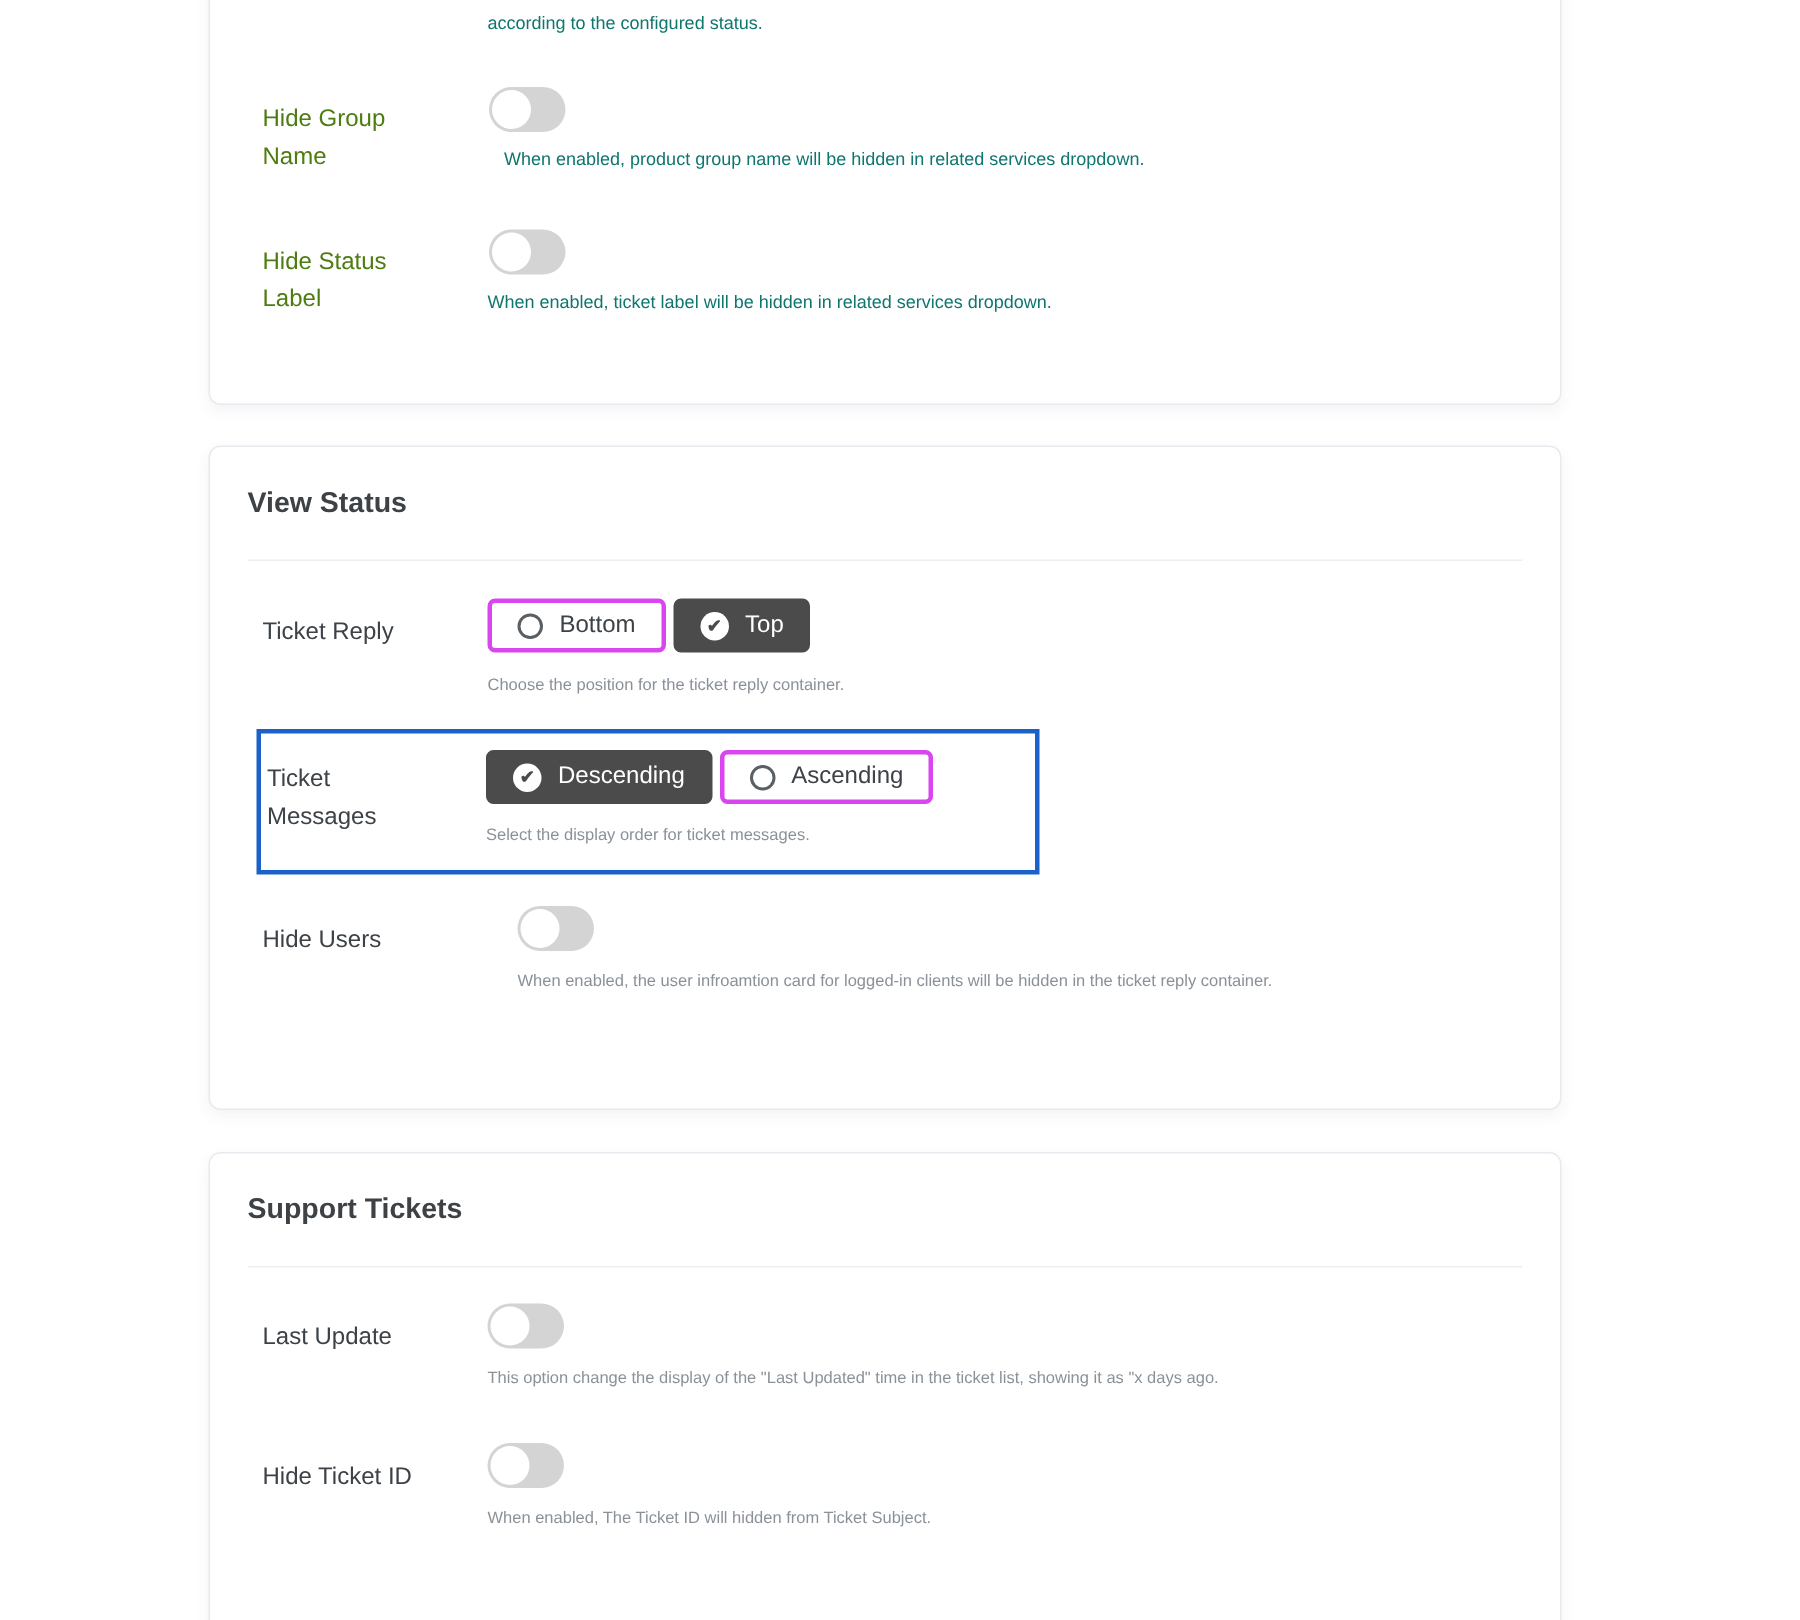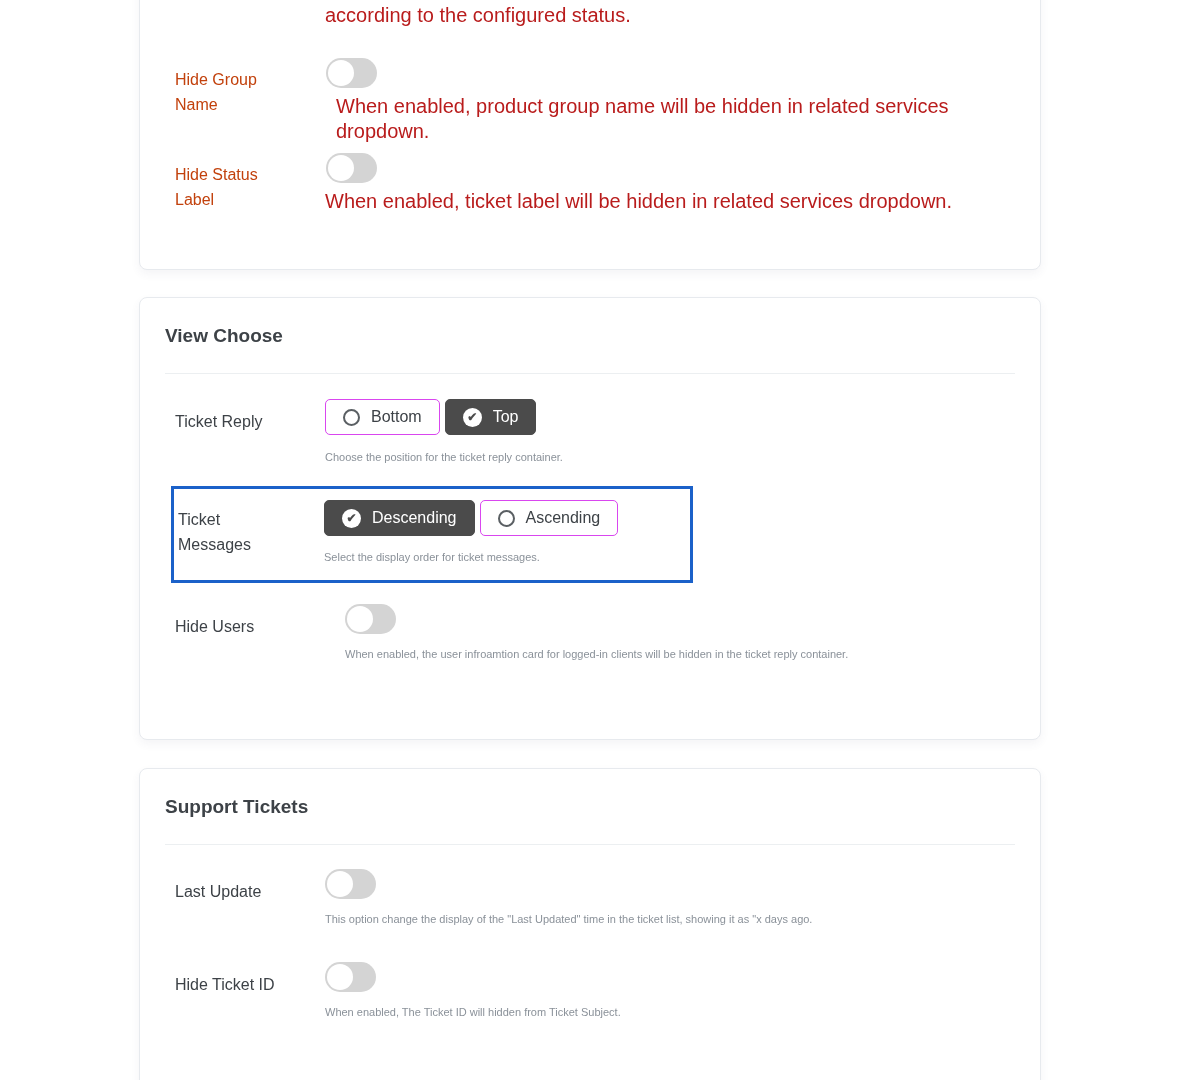--- a/index.html
+++ b/index.html
@@ -51,22 +51,22 @@
     flex-shrink: 0;
   }
   .row-control { flex: 1; min-width: 0; }
   .row-desc {
     font-size: 11px;
     line-height: 25px;
     color: #8a9199;
     margin-top: 8px;
     max-width: 680px;
   }
-  .label-text { font-size: 16px; line-height: 25px; color: #c2410c; }
-  .desc-text { font-size: 20px; line-height: 25px; color: #b91c1c; }
+  .label-text { font-size: 16px; line-height: 25px; color: #4d7c0f; }
+  .desc-text { font-size: 12px; line-height: 25px; color: #0f766e; }
 
   
   .toggle {
     display: block;
     width: 51px; height: 30px;
     border-radius: 15px;
     background: #d4d4d4;
     border: none; padding: 0;
     position: relative;
     cursor: pointer;
@@ -88,21 +88,21 @@
     height: 36px;
     padding: 0 17px;
     border-radius: 5px;
     font-family: inherit;
     font-size: 16px;
     cursor: pointer;
     white-space: nowrap;
   }
   .seg-btn.off {
     background: #ffffff;
-    border: 1px solid #d946ef;
+    border: 3px solid #d946ef;
     color: #3d4247;
   }
   .seg-btn.on {
     background: #4b4b4b;
     border: 1px solid #4b4b4b;
     color: #ffffff;
   }
   .radio-circle {
     width: 17px; height: 17px;
     border: 2px solid #5a5f63;
@@ -153,21 +153,21 @@
   <div class="abs desc-text" style="left:196px; top:303px;">When enabled, product group name will be hidden in related services dropdown.</div>
 
   <button class="toggle abs" style="left:186px; top:362px;">
     <span class="knob"></span>
   </button>
   <div class="abs label-text" style="left:35px; top:371px; width:110px;">Hide Status Label</div>
   <div class="abs desc-text" style="left:185px; top:398px;">When enabled, ticket label will be hidden in related services dropdown.</div>
 </section>
 
 <section class="card" id="card-view-tickets">
-  <h2 class="card-title">View Choose</h2>
+  <h2 class="card-title">View Status</h2>
   <hr class="divider">
 
   <div class="row row-ticket-reply">
     <div class="row-label">Ticket Reply</div>
     <div class="row-control">
       <div class="btn-group">
         <button class="seg-btn off">
           <span class="radio-circle"></span>
           <span>Bottom</span>
         </button>

